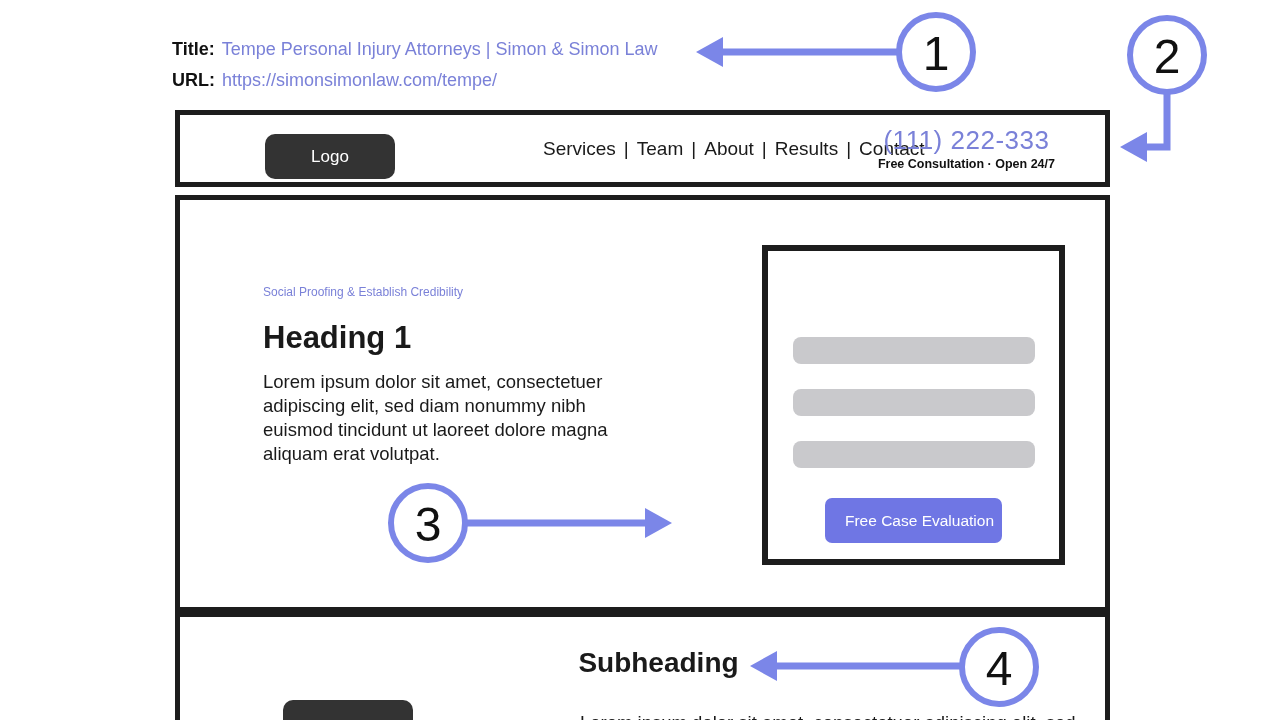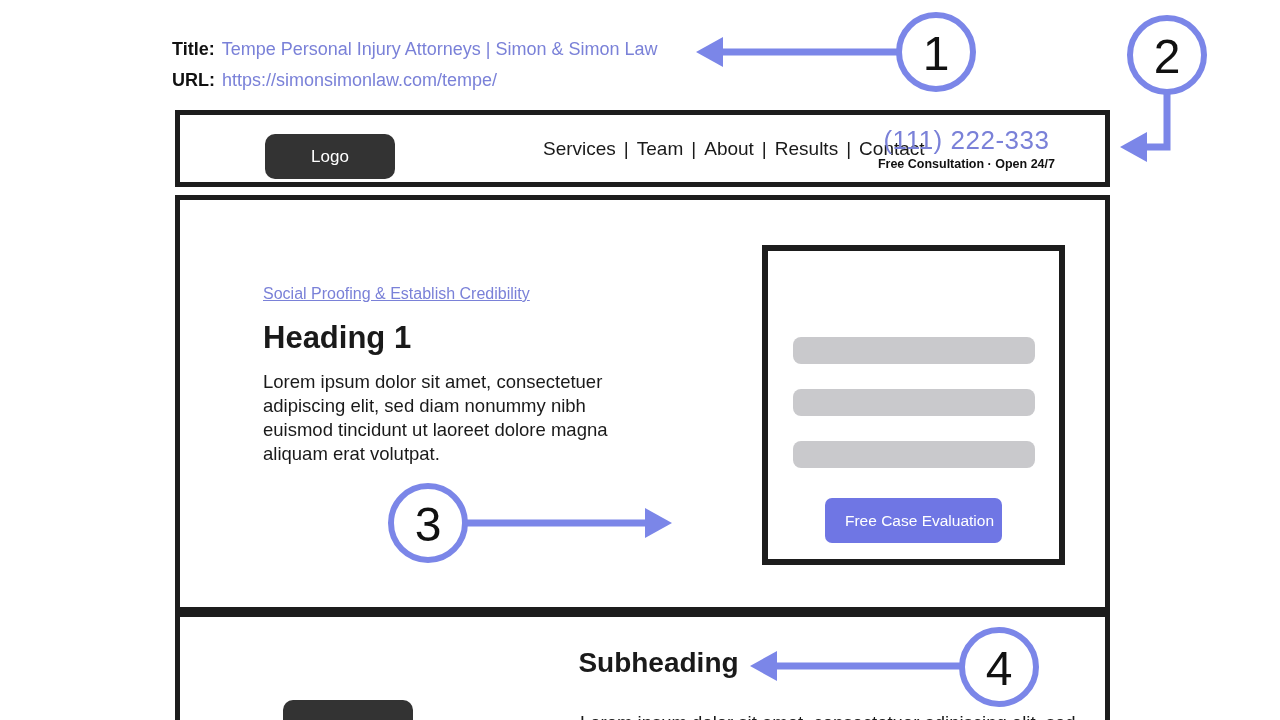--- a/index.html
+++ b/index.html
@@ -25,21 +25,21 @@
     display:flex; align-items:center; justify-content:center;margin-top:7px; }
   .nav { position:absolute; left:358px; top:0; height:100%; display:flex;
     align-items:center; font-size:19px; white-space:nowrap; }
   .nav span { padding:0 5px; }
   .nav .sep { padding:0 3px; color:#1a1a1a; }
   .phone-wrap { position:absolute; right:50px; top:10px; text-align:center; }
   .phone { font-size:26px; color:#7a81d8; letter-spacing:0.5px; }
   .phone-sub { font-size:12.5px; font-weight:700; color:#111; margin-top:1px; }
 
   
-  .eyebrow { position:absolute; left:83px; top:85px; font-size:16px; color:#7a81d8;text-decoration:underline; }
+  .eyebrow { position:absolute; left:83px; top:85px; font-size:12px; color:#7a81d8; }
   .h1 { position:absolute; left:83px; top:120px; font-size:31px; font-weight:700; }
   .hero-body { position:absolute; left:83px; top:170px; width:352px;
     font-size:18.5px; line-height:1.3; }
 
   
   .form-card { position:absolute; left:582px; top:45px; width:303px; height:320px;
     background:#fff; border:6px solid #1d1d1d; }
   .form-heading { text-align:center; margin-top:36px; font-size:18px; font-weight:700; }
   .form-fields { position:absolute; left:25px; top:86px; width:242px; }
   .form-field { height:27px; border-radius:8px; background:#c9c9cc; margin-bottom:25px; }

